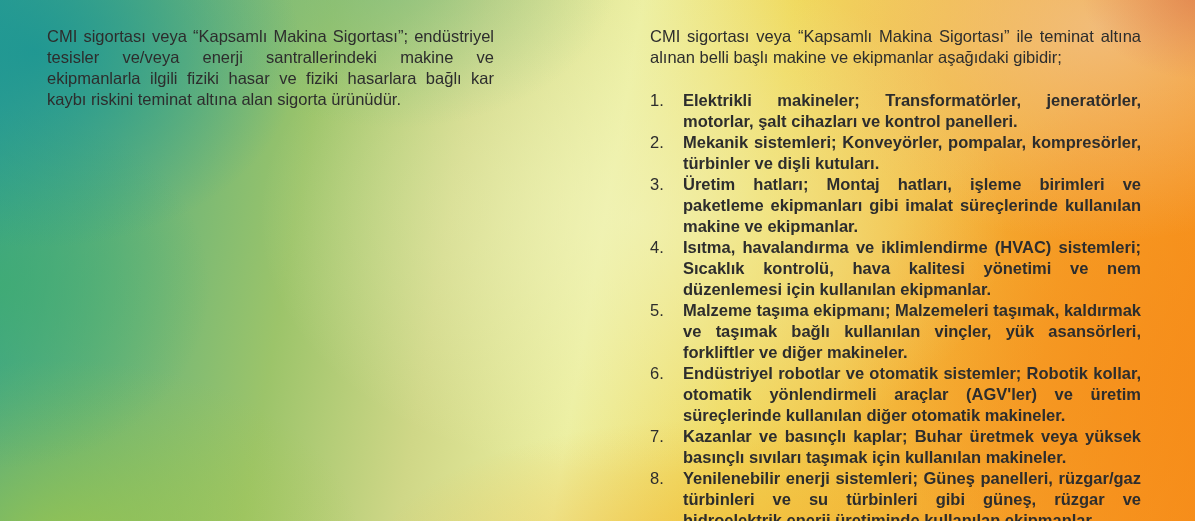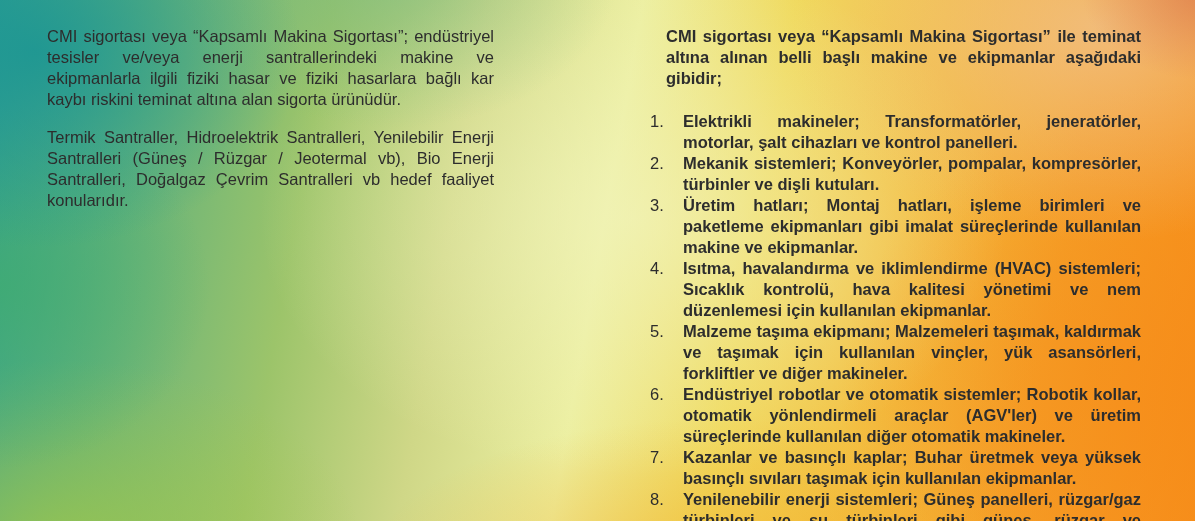--- a/index.html
+++ b/index.html
@@ -32,34 +32,33 @@
   .col{
     position:absolute;
     top:26px;
     font-size:16.5px;
     line-height:21px;
     text-align:justify;
   }
   .col-left{ left:47px;  width:447px; }
   .col-right{ left:650px; width:491px; }
   .col-left p{ margin:0 0 17px 0; }
-  .intro{ margin:0 0 22px 16px;font-weight:bold; }
+  .intro{ margin:0 0 22px 0; }
   .list{ display:block; }
   .row{ display:flex; align-items:flex-start; }
   .num{ flex:0 0 33px; text-align:left; }
   .txt{ flex:1 1 auto; text-align:justify;font-weight:bold; }
 </style>
 </head>
 <body>
 
 <div class="slide">
 
   <div class="col col-left">
     <p>CMI sigortası veya “Kapsamlı Makina Sigortası”; endüstriyel tesisler ve/veya enerji santrallerindeki makine ve ekipmanlarla ilgili fiziki hasar ve fiziki hasarlara bağlı kar kaybı riskini teminat altına alan sigorta ürünüdür.</p>
-    <p>Termik Santraller, Hidroelektrik Santralleri, Yenilebilir Enerji Santralleri (Güneş / Rüzgar / Jeotermal vb), Bio Enerji Santralleri, Doğalgaz Çevrim Santralleri vb hedef faaliyet konularıdır.</p>
   </div>
 
   <div class="col col-right">
     <p class="intro">CMI sigortası veya “Kapsamlı Makina Sigortası” ile teminat altına alınan belli başlı makine ve ekipmanlar aşağıdaki gibidir;</p>
 
     <div class="list">
       <div class="row">
         <span class="num">1.</span>
         <span class="txt">Elektrikli makineler; Transformatörler, jeneratörler, motorlar, şalt cihazları ve kontrol panelleri.</span>
       </div>
@@ -70,29 +69,29 @@
       <div class="row">
         <span class="num">3.</span>
         <span class="txt">Üretim hatları; Montaj hatları, işleme birimleri ve paketleme ekipmanları gibi imalat süreçlerinde kullanılan makine ve ekipmanlar.</span>
       </div>
       <div class="row">
         <span class="num">4.</span>
         <span class="txt">Isıtma, havalandırma ve iklimlendirme (HVAC) sistemleri; Sıcaklık kontrolü, hava kalitesi yönetimi ve nem düzenlemesi için kullanılan ekipmanlar.</span>
       </div>
       <div class="row">
         <span class="num">5.</span>
-        <span class="txt">Malzeme taşıma ekipmanı; Malzemeleri taşımak, kaldırmak ve taşımak için kullanılan vinçler, yük asansörleri, forkliftler ve diğer makineler.</span>
+        <span class="txt">Malzeme taşıma ekipmanı; Malzemeleri taşımak, kaldırmak ve taşımak bağlı kullanılan vinçler, yük asansörleri, forkliftler ve diğer makineler.</span>
       </div>
       <div class="row">
         <span class="num">6.</span>
         <span class="txt">Endüstriyel robotlar ve otomatik sistemler; Robotik kollar, otomatik yönlendirmeli araçlar (AGV'ler) ve üretim süreçlerinde kullanılan diğer otomatik makineler.</span>
       </div>
       <div class="row">
         <span class="num">7.</span>
-        <span class="txt">Kazanlar ve basınçlı kaplar; Buhar üretmek veya yüksek basınçlı sıvıları taşımak için kullanılan ekipmanlar.</span>
+        <span class="txt">Kazanlar ve basınçlı kaplar; Buhar üretmek veya yüksek basınçlı sıvıları taşımak için kullanılan makineler.</span>
       </div>
       <div class="row">
         <span class="num">8.</span>
         <span class="txt">Yenilenebilir enerji sistemleri; Güneş panelleri, rüzgar/gaz türbinleri ve su türbinleri gibi güneş, rüzgar ve hidroelektrik enerji üretiminde kullanılan ekipmanlar.</span>
       </div>
     </div>
   </div>
 
 </div>
 

